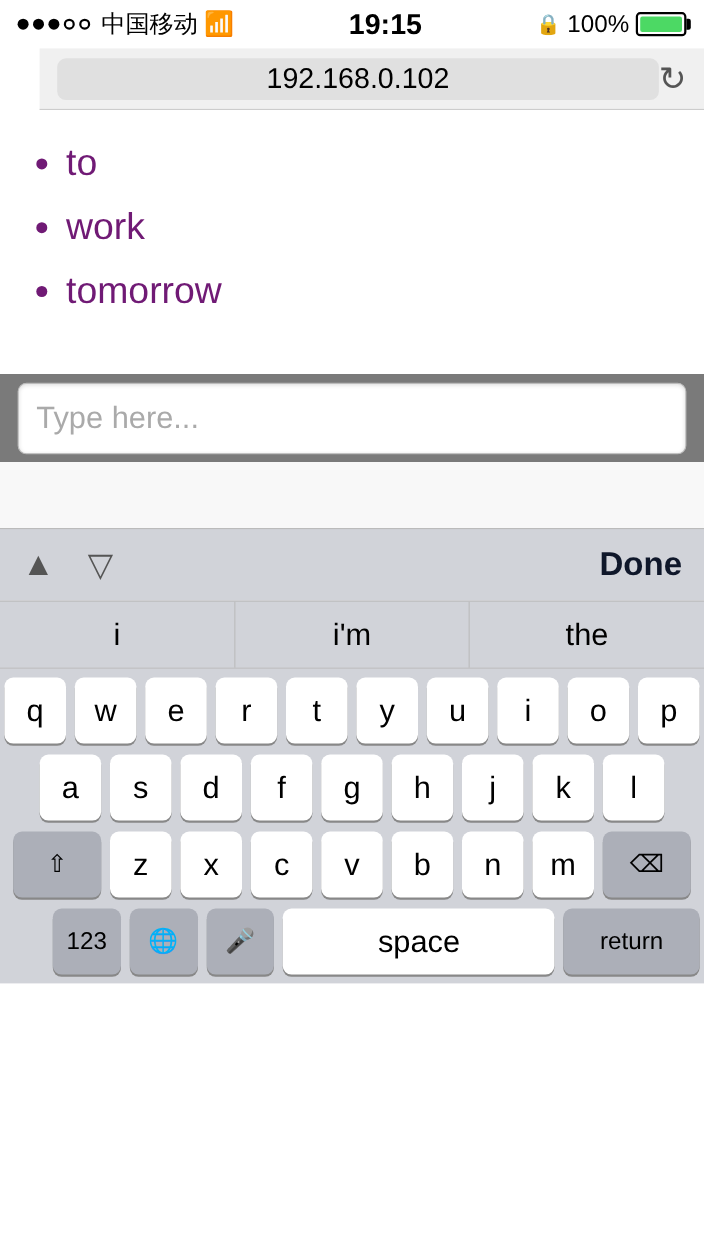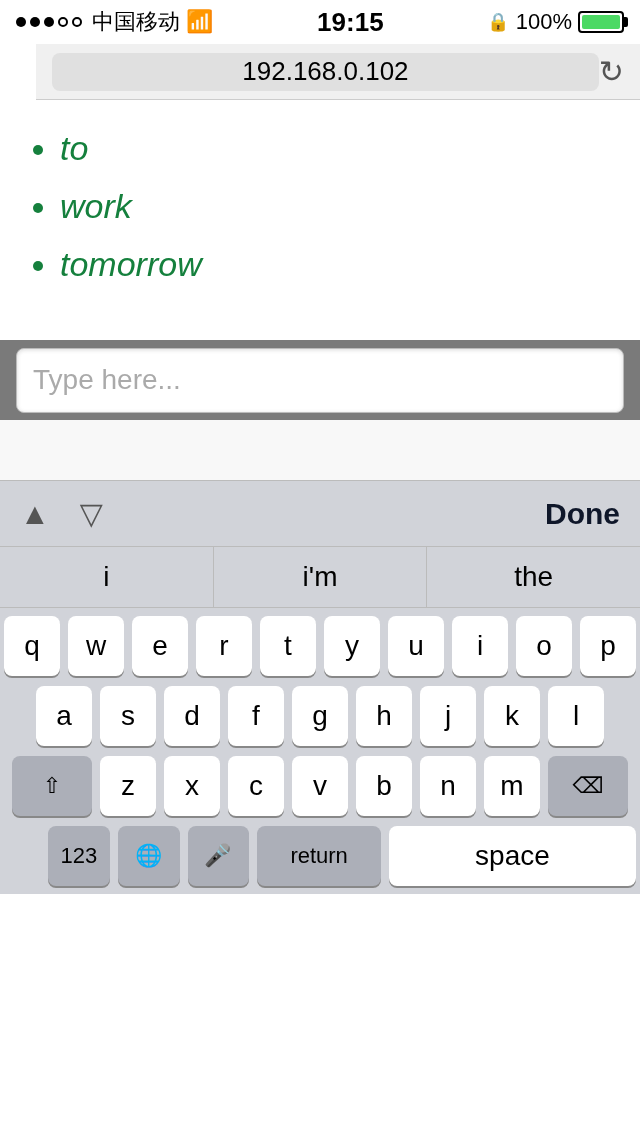--- a/index.html
+++ b/index.html
@@ -99,22 +99,21 @@
       padding: 20px 30px;
       min-height: 240px;
     }
     .bullet-list {
       list-style: disc;
       padding-left: 30px;
     }
     .bullet-list li {
       font-size: 34px;
       line-height: 1.7;
-      color: #15803d;
-      font-style: italic;
+      color: #701a75;
     }
 
     
     .toolbar-area {
       background: #7a7a7a;
       height: 80px;
       display: flex;
       align-items: center;
       padding: 0 16px;
     }
@@ -355,16 +354,16 @@
     <div class="key">b</div>
     <div class="key">n</div>
     <div class="key">m</div>
     <div class="key special delete-key">⌫</div>
   </div>
 
   <div class="bottom-row">
     <div class="key special nums-key">123</div>
     <div class="key special globe-key">🌐</div>
     <div class="key special mic-key">🎤</div>
+    <div class="key space-key">space</div>
     <div class="key return-key special">return</div>
-    <div class="key space-key">space</div>
   </div>
 </div>
 
 </body></html>

